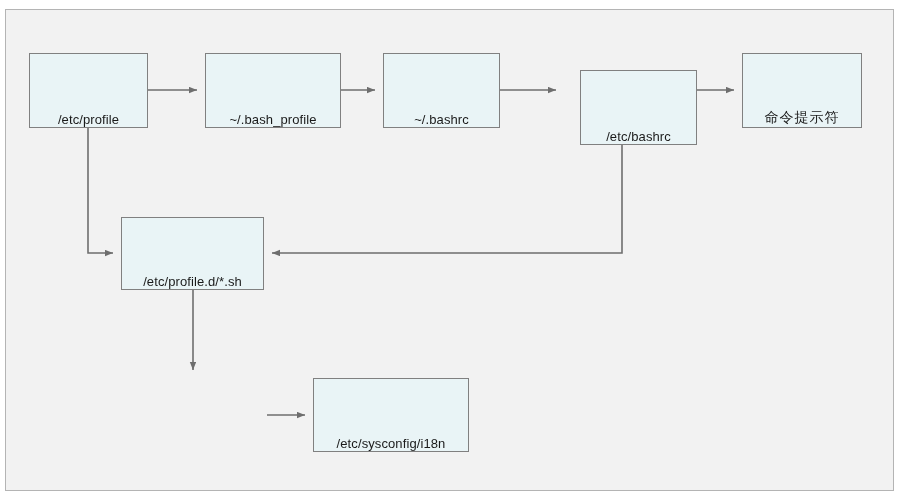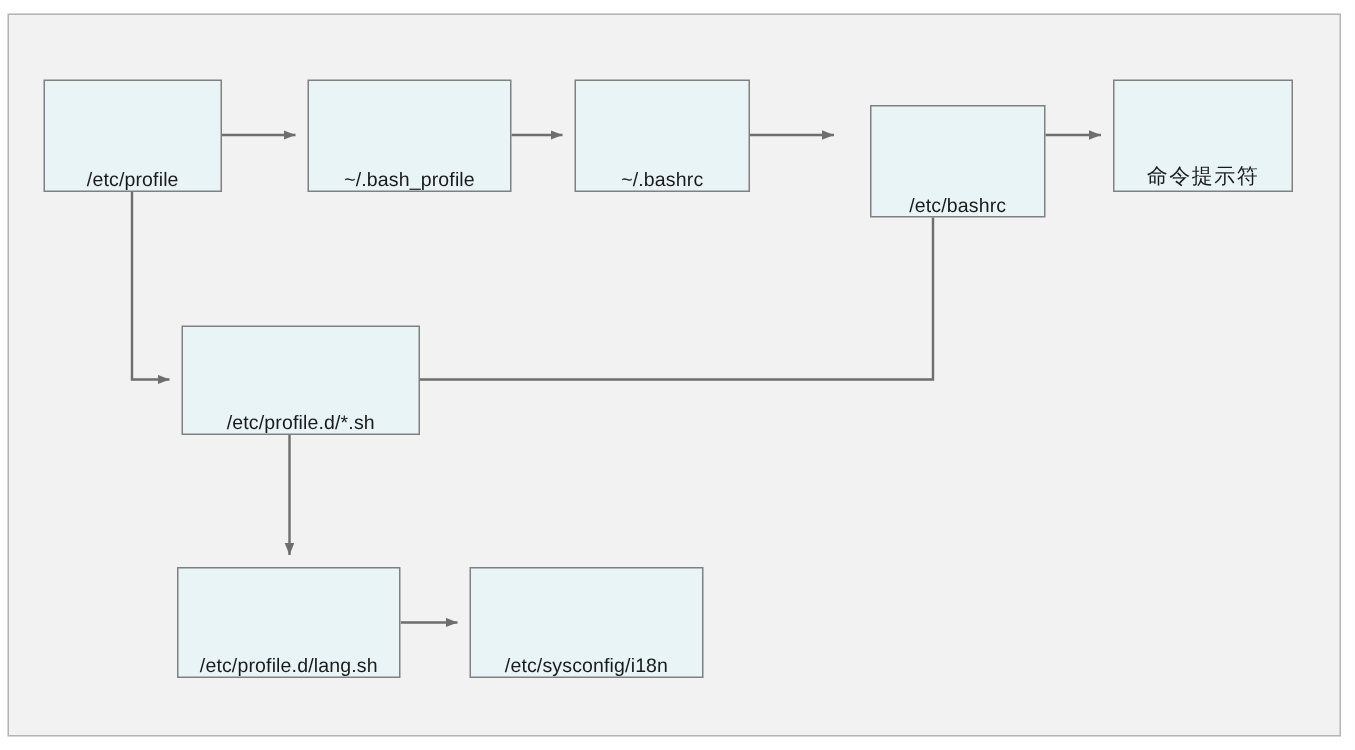--- a/index.html
+++ b/index.html
@@ -95,25 +95,22 @@
   </div>
 
   <div class="node" style="left:564px; top:70px; width:117px; height:75px;margin-left:16px;">
     <span>/etc/bashrc</span>
   </div>
 
   <div class="node cjk" style="left:742px; top:53px; width:120px; height:75px;">
     <span>命令提示符</span>
   </div>
 
-  <div class="node" style="left:121px; top:217px; width:159px; height:73px;">
+  <div class="node" style="left:121px; top:217px; width:143px; height:73px;">
     <span>/etc/profile.d/*.sh</span>
   </div>
 
-  <div class="node" style="left:118px; top:378px; width:149px; height:74px;">
-    <span>/etc/profile.d/lang.sh</span>
-  </div>
 
   <div class="node" style="left:313px; top:378px; width:156px; height:74px;">
     <span>/etc/sysconfig/i18n</span>
   </div>
 
 </div>
 
 </body></html>

